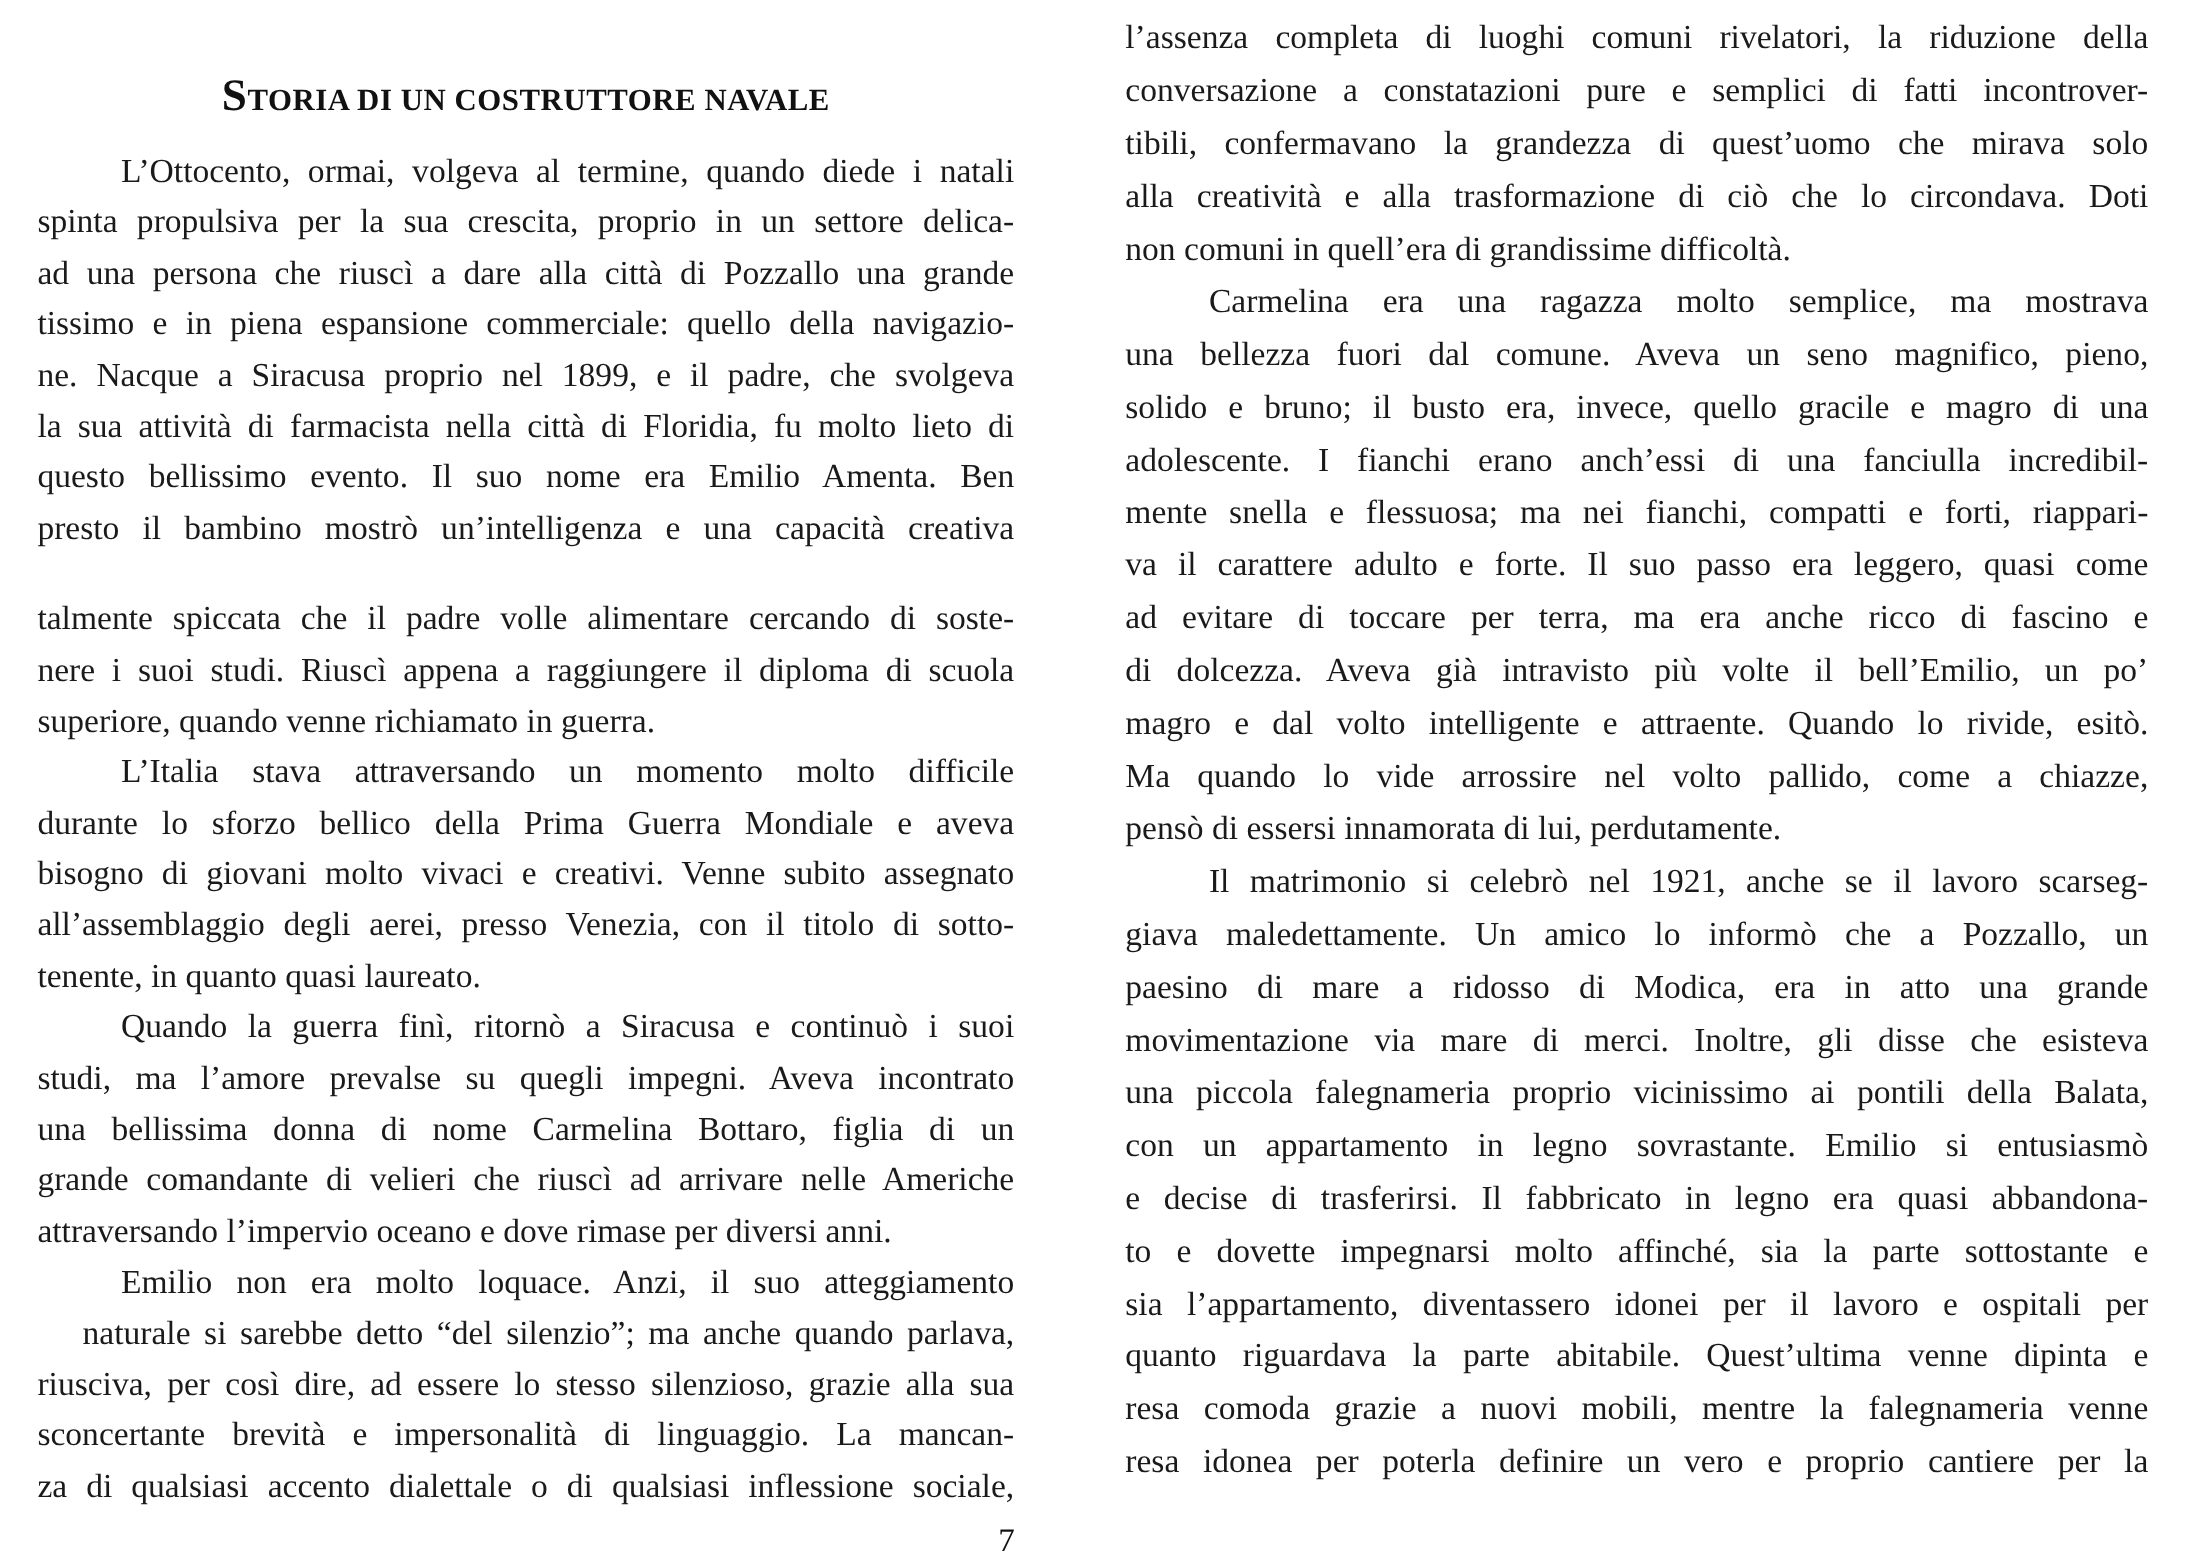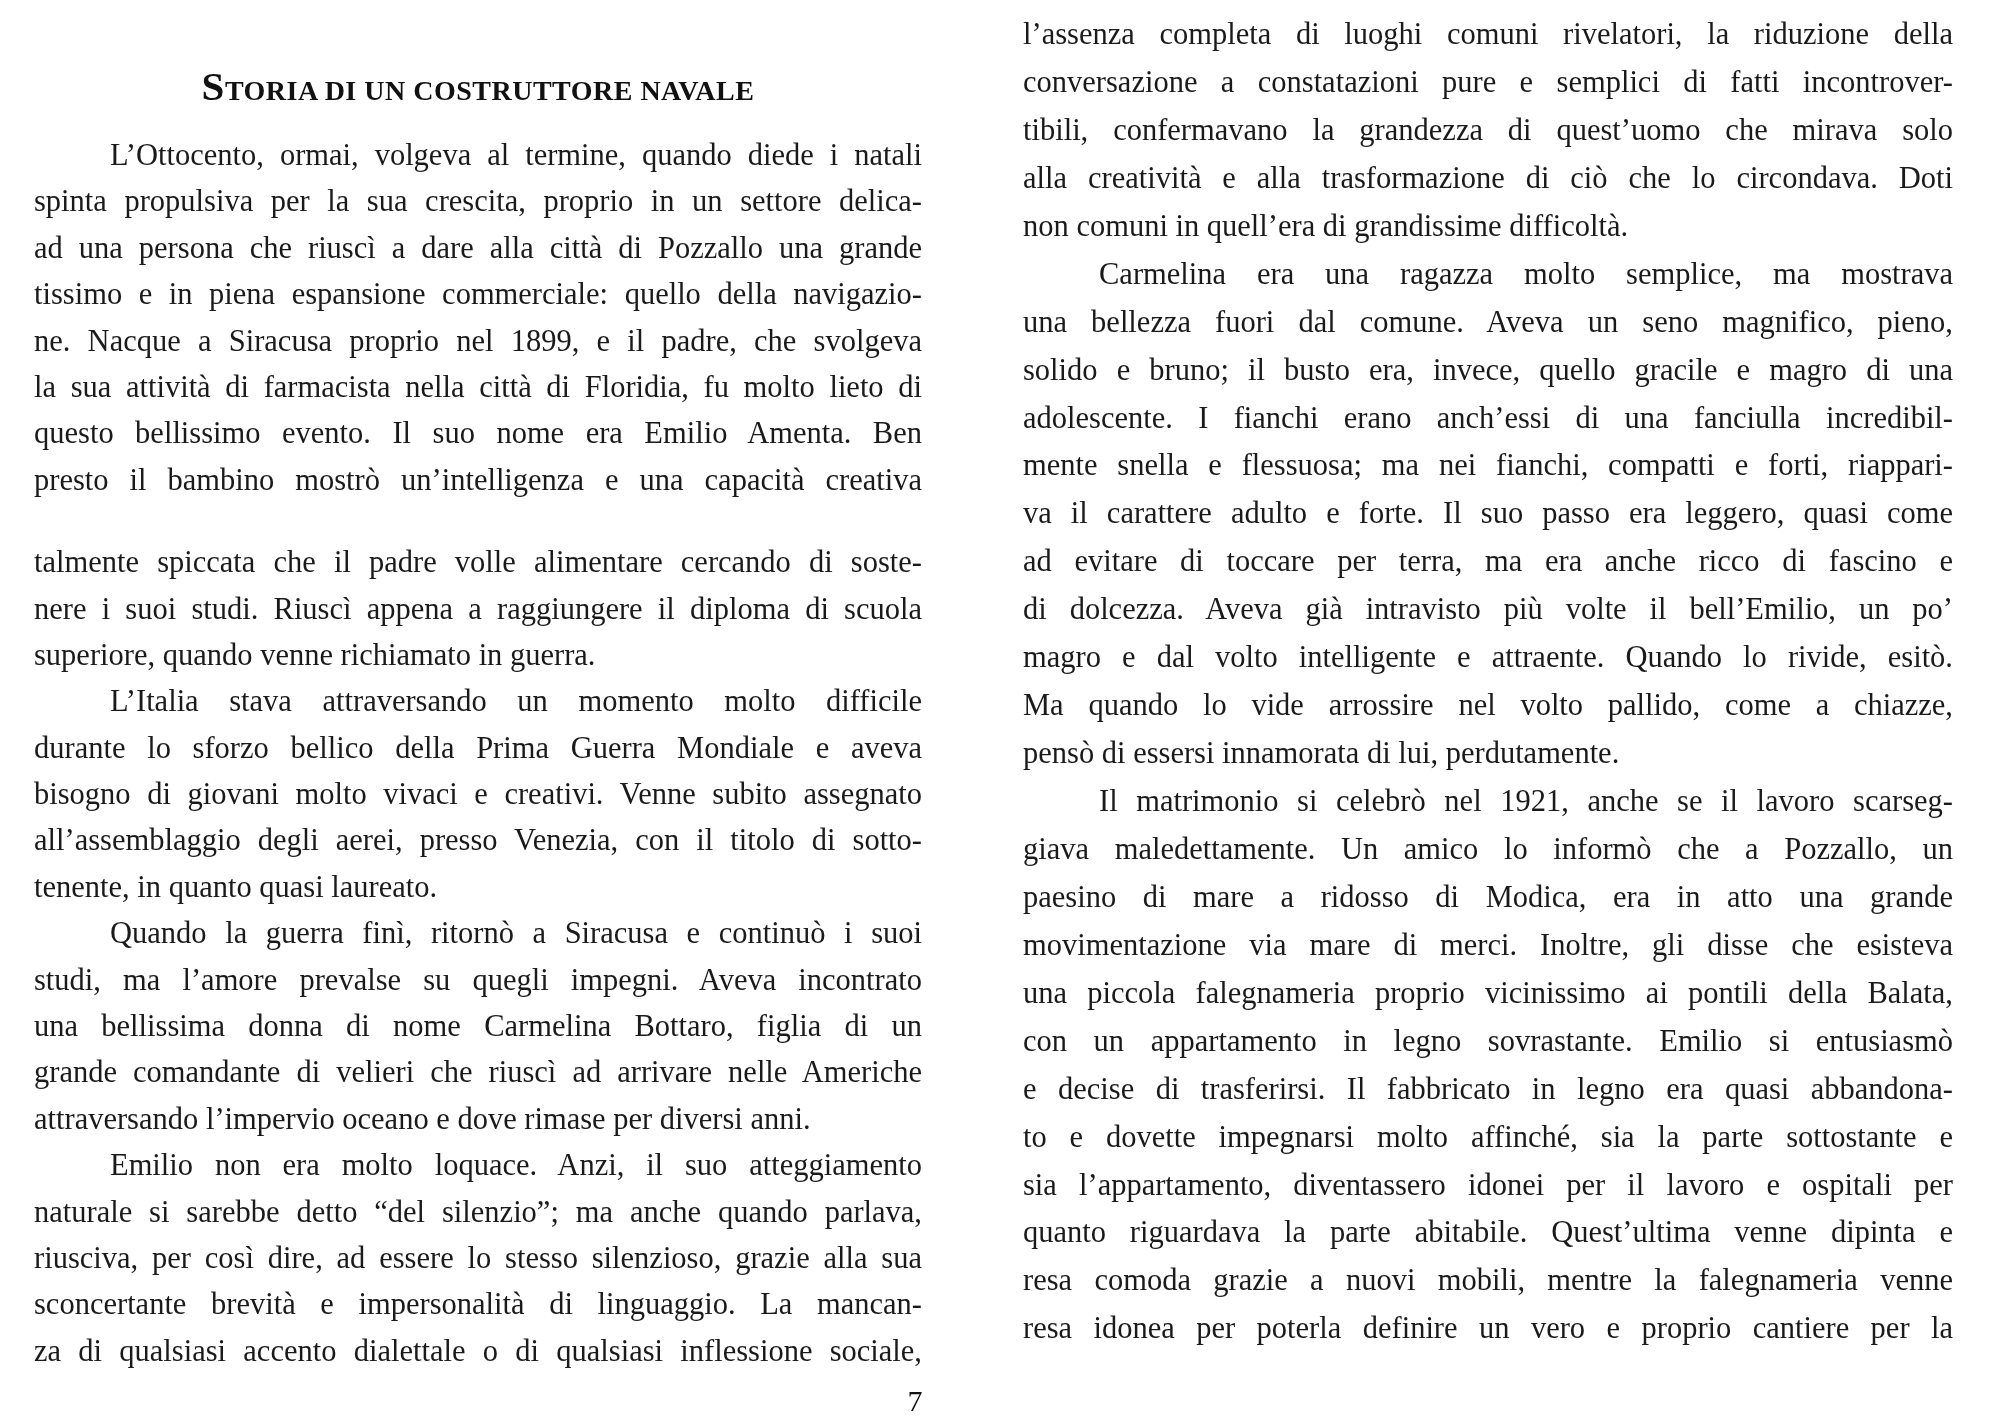--- a/index.html
+++ b/index.html
@@ -111,21 +111,21 @@
     <div>
       <span class="line indent" style="white-space: normal; text-align: justify; text-align-last: justify;">Quando la guerra finì, ritornò a Siracusa e continuò i suoi</span>
       <span class="line" style="white-space: normal; text-align: justify; text-align-last: justify;">studi, ma l’amore prevalse su quegli impegni. Aveva incontrato</span>
       <span class="line" style="white-space: normal; text-align: justify; text-align-last: justify;">una bellissima donna di nome Carmelina Bottaro, figlia di un</span>
       <span class="line" style="white-space: normal; text-align: justify; text-align-last: justify;">grande comandante di velieri che riuscì ad arrivare nelle Americhe</span>
       <span class="line last">attraversando l’impervio oceano e dove rimase per diversi anni.</span>
     </div>
 
     <div>
       <span class="line indent" style="white-space: normal; text-align: justify; text-align-last: justify;">Emilio non era molto loquace. Anzi, il suo atteggiamento</span>
-      <span class="line" style="white-space: normal; text-align: justify; text-align-last: justify;">naturale si sarebbe detto “del silenzio”; ma anche quando parlava,</span>
+      <span class="line" style="white-space: normal; text-align: justify; text-align-last: justify; margin-left: 41px;">naturale si sarebbe detto “del silenzio”; ma anche quando parlava,</span>
       <span class="line" style="white-space: normal; text-align: justify; text-align-last: justify;">riusciva, per così dire, ad essere lo stesso silenzioso, grazie alla sua</span>
       <span class="line" style="white-space: normal; text-align: justify; text-align-last: justify;">sconcertante brevità e impersonalità di linguaggio. La mancan-</span>
       <span class="line" style="white-space: normal; text-align: justify; text-align-last: justify;">za di qualsiasi accento dialettale o di qualsiasi inflessione sociale,</span>
     </div>
   </div>
 
   <div class="page-number">7</div>
 
   <div class="column col-right">
 

